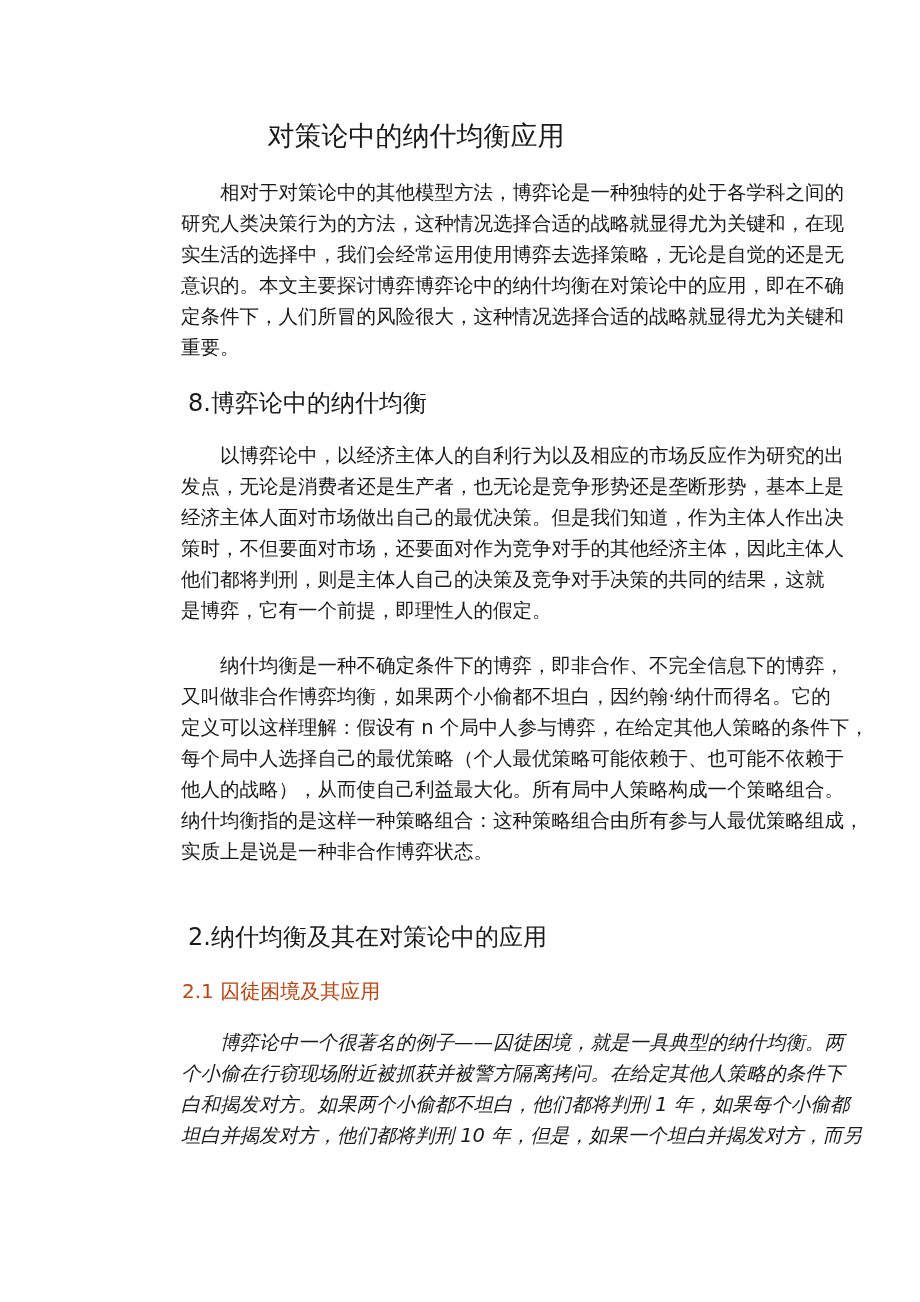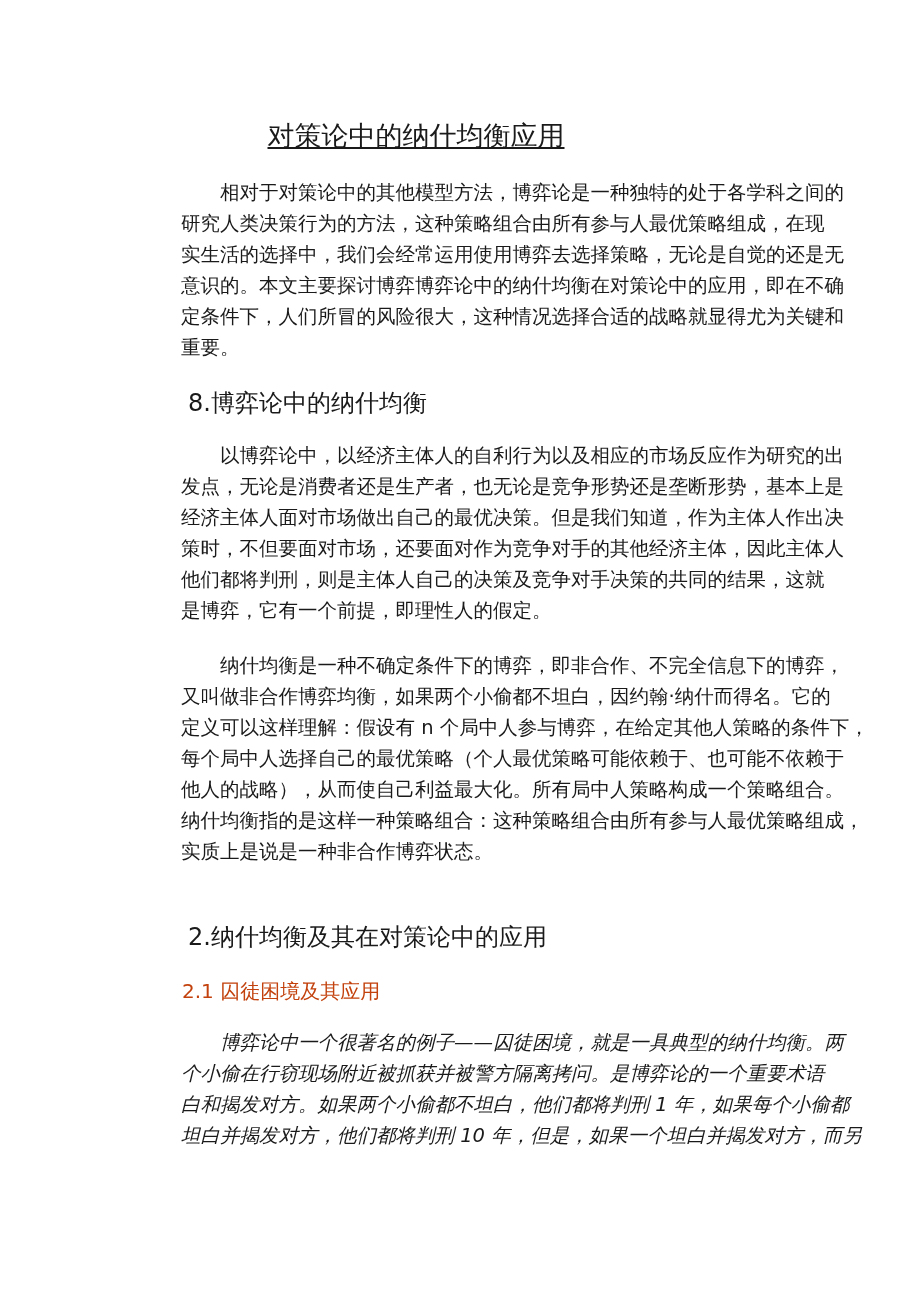--- a/index.html
+++ b/index.html
@@ -26,21 +26,20 @@
     .title {
       position: absolute;
       left: 0;
       width: 832px;
       top: 118px;
       text-align: center;
       font-size: 27px;
       line-height: 36px;
       color: #1a1a1a;
       letter-spacing: 0px;
-      text-decoration: underline;
     }
     .para {
       position: absolute;
       left: 140px;
       width: 640px;
       font-size: 19.5px;
       color: #1a1a1a;
     }
     .line {
       display: block;
@@ -71,21 +70,21 @@
   </style>
 </head>
 <body>
 
 <div class="page">
 
   <div class="title">对策论中的纳什均衡应用</div>
 
   <div class="para" style="top:177px;">
     <span class="line indent">相对于对策论中的其他模型方法，博弈论是一种独特的处于各学科之间的</span>
-    <span class="line">研究人类决策行为的方法，这种策略组合由所有参与人最优策略组成，在现</span>
+    <span class="line">研究人类决策行为的方法，这种情况选择合适的战略就显得尤为关键和，在现</span>
     <span class="line">实生活的选择中，我们会经常运用使用博弈去选择策略，无论是自觉的还是无</span>
     <span class="line">意识的。本文主要探讨博弈博弈论中的纳什均衡在对策论中的应用，即在不确</span>
     <span class="line">定条件下，人们所冒的风险很大，这种情况选择合适的战略就显得尤为关键和</span>
     <span class="line">重要。</span>
   </div>
 
   <div class="h1" style="top:386px;">8.博弈论中的纳什均衡</div>
 
   <div class="para" style="top:440px;">
     <span class="line indent">以博弈论中，以经济主体人的自利行为以及相应的市场反应作为研究的出</span>
@@ -105,18 +104,18 @@
     <span class="line">纳什均衡指的是这样一种策略组合：这种策略组合由所有参与人最优策略组成，</span>
     <span class="line">实质上是说是一种非合作博弈状态。</span>
   </div>
 
   <div class="h1" style="top:920px;">2.纳什均衡及其在对策论中的应用</div>
 
   <div class="h2" style="top:976px;">2.1 囚徒困境及其应用</div>
 
   <div class="para" style="top:1027px;font-style:italic;">
     <span class="line indent">博弈论中一个很著名的例子——囚徒困境，就是一具典型的纳什均衡。两</span>
-    <span class="line">个小偷在行窃现场附近被抓获并被警方隔离拷问。是博弈论的一个重要术语</span>
+    <span class="line">个小偷在行窃现场附近被抓获并被警方隔离拷问。在给定其他人策略的条件下</span>
     <span class="line">白和揭发对方。如果两个小偷都不坦白，他们都将判刑 1 年，如果每个小偷都</span>
     <span class="line">坦白并揭发对方，他们都将判刑 10 年，但是，如果一个坦白并揭发对方，而另</span>
   </div>
 
 </div>
 
 </body></html>

